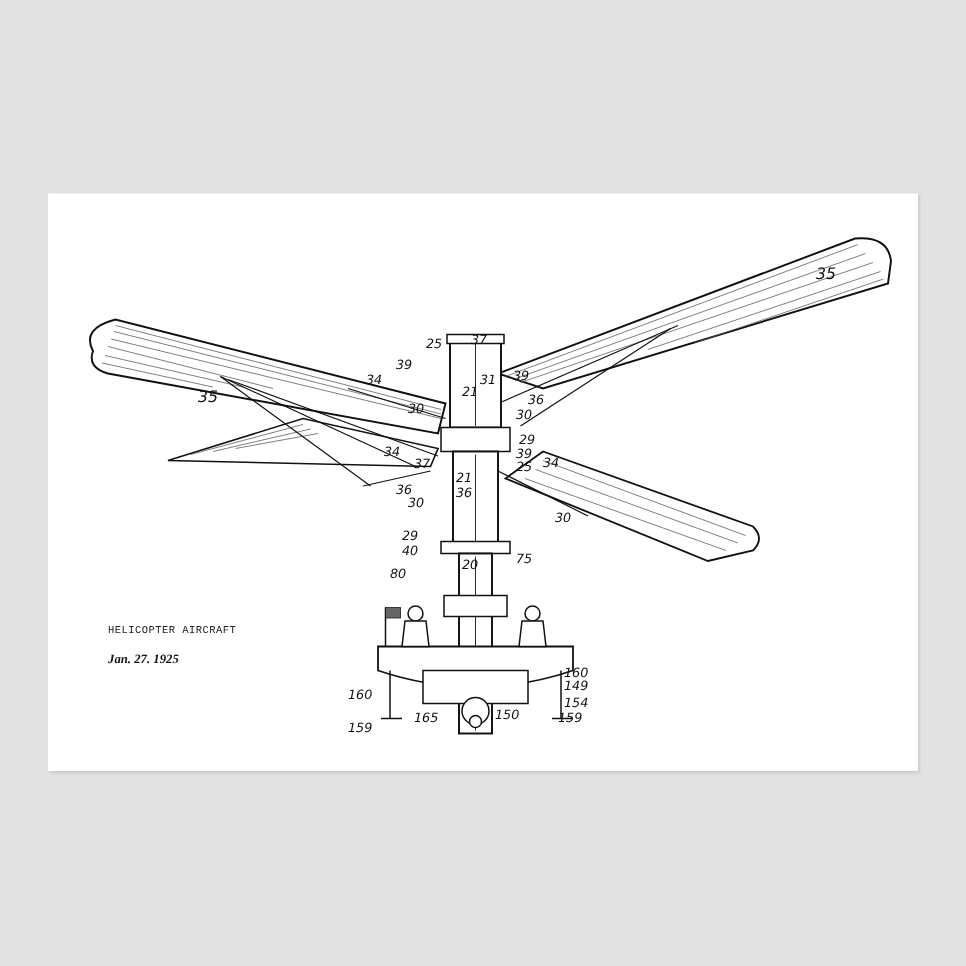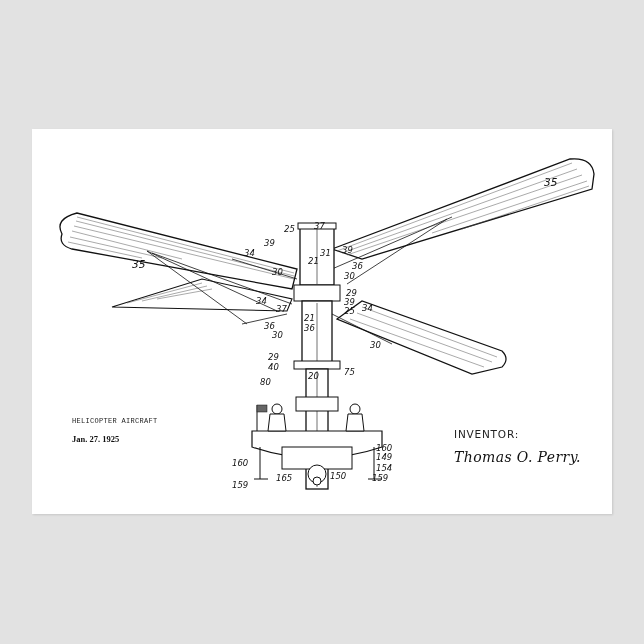--- a/index.html
+++ b/index.html
@@ -1,21 +1,21 @@
 <!DOCTYPE html>
 <html><head>
 <meta charset="utf-8">
 <style>
   html, body { margin:0; padding:0; }
   body { width:644px; height:644px; background:#e2e2e2; position:relative; overflow:hidden; font-family:"Liberation Serif", serif; }
   .poster { position:absolute; left:32px; top:129px; width:580px; height:385px; background:#ffffff; box-shadow: 1px 1px 2px rgba(0,0,0,0.12); }
   .drawing { position:absolute; left:0; top:0; width:580px; height:385px; }
   .title-block { position:absolute; left:40px; top:288px; width:120px; }
   .title { font-family:"Liberation Mono", monospace; font-size:7px; letter-spacing:0.3px; color:#222; }
-  .date { font-family:"Liberation Serif", serif; font-size:8.5px; font-weight:bold; color:#111; margin-top:9px; }
+  .date { font-family:"Liberation Serif", serif; font-size:8.5px; font-weight:bold; color:#111; margin-top:9px;font-style:italic; }
   .inventor-block { position:absolute; left:422px; top:299px; width:150px; }
   .inventor-label { font-family:"DejaVu Sans", sans-serif; font-size:10.5px; letter-spacing:0.8px; color:#222; }
   .signature { font-family:"DejaVu Serif", serif; font-style:italic; font-size:14px; color:#111; margin-top:9px; letter-spacing:0.4px; }
   .ref { font-family:"DejaVu Sans", sans-serif; font-style:italic; font-size:8.5px; fill:#111; }
   .ref-big { font-size:10.5px; }
 </style>
 </head>
 <body>
 
 <div class="poster">
@@ -145,17 +145,13 @@
       <text class="ref" x="244" y="352">165</text>
       <text class="ref" x="298" y="350">150</text>
     </g>
   </svg>
 
   <div class="title-block">
     <div class="title">HELICOPTER AIRCRAFT</div>
     <div class="date">Jan. 27. 1925</div>
   </div>
 
-  <div class="inventor-block">
-    <div class="inventor-label">INVENTOR:</div>
-    <div class="signature">Thomas O. Perry.</div>
-  </div>
 </div>
 
 </body></html>

